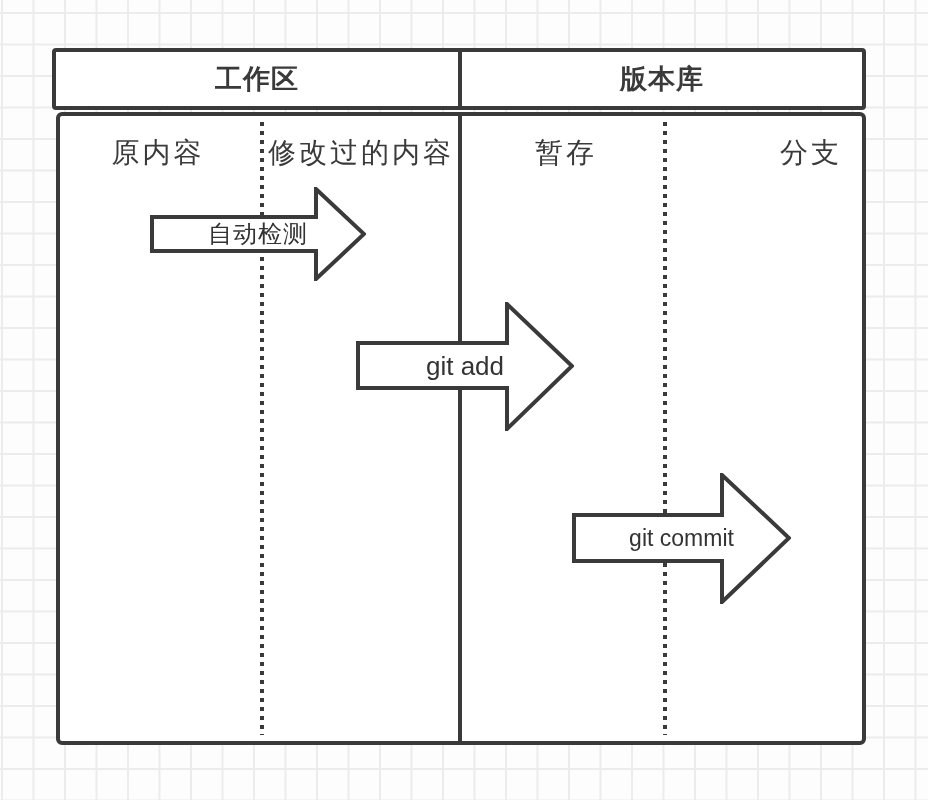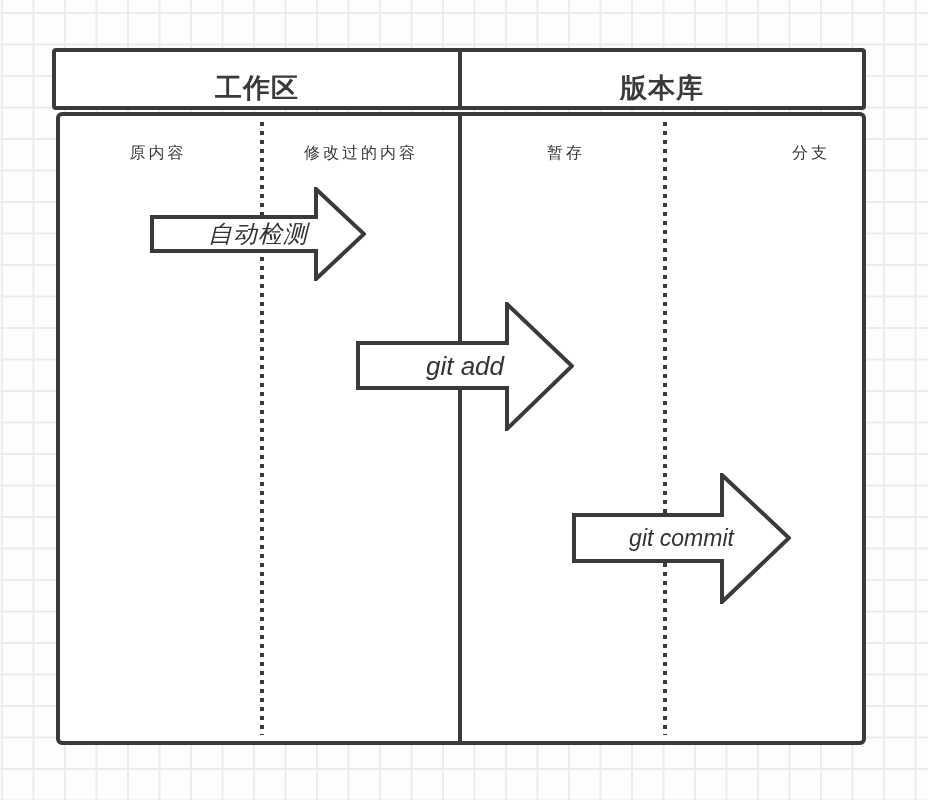--- a/index.html
+++ b/index.html
@@ -19,21 +19,21 @@
   
   .header-row{
     position:absolute;left:52px;top:48px;
     width:806px;height:54px;
     background:#fff;
     border:4px solid #3a3a3a;
     border-radius:4px;
     display:flex;
   }
   .header-cell{
-    display:flex;align-items:flex-end;justify-content:center;
+    display:flex;align-items:center;justify-content:center;
     font-size:27px;font-weight:bold;letter-spacing:1px;
   }
   .header-cell.left{width:402px;border-right:4px solid #3a3a3a;}
   .header-cell.right{flex:1;border-radius:15px;}
   
   .body-box{
     position:absolute;left:56px;top:112px;
     width:802px;height:625px;
     background:#fff;
     border:4px solid #3a3a3a;
@@ -46,28 +46,28 @@
   }
   .divider-dotted{
     position:absolute;top:6px;bottom:6px;width:4px;
     background-image:repeating-linear-gradient(to bottom,#3a3a3a 0px,#3a3a3a 4px,transparent 4px,transparent 9px);
   }
   .divider-dotted.dleft{left:200px;}
   .divider-dotted.dright{left:603px;}
   .col-label{
     position:absolute;top:37px;
     transform:translate(-50%,-50%);
-    font-size:16px;letter-spacing:3px;white-space:nowrap;
+    font-size:28px;letter-spacing:3px;white-space:nowrap;
   }
   .col-label.c1{left:98px;}
   .col-label.c2{left:301px;}
   .col-label.c3{left:506px;}
   .col-label.c4{left:751px;}
   
-  .arrow{position:absolute;font-style:italic;}
+  .arrow{position:absolute;}
   .arrow svg{display:block;}
   .arrow .arrow-label{
     position:absolute;left:50%;
     transform:translate(-50%,-50%);
     white-space:nowrap;color:#333;
   }
   .arrow1{left:150px;top:187px;width:216px;height:94px;}
   .arrow1 .arrow-label{top:47px;font-size:24px;letter-spacing:1px;}
   .arrow2{left:356px;top:302px;width:218px;height:129px;text-align:center;}
   .arrow2 .arrow-label{top:64px;font-size:26px;}

